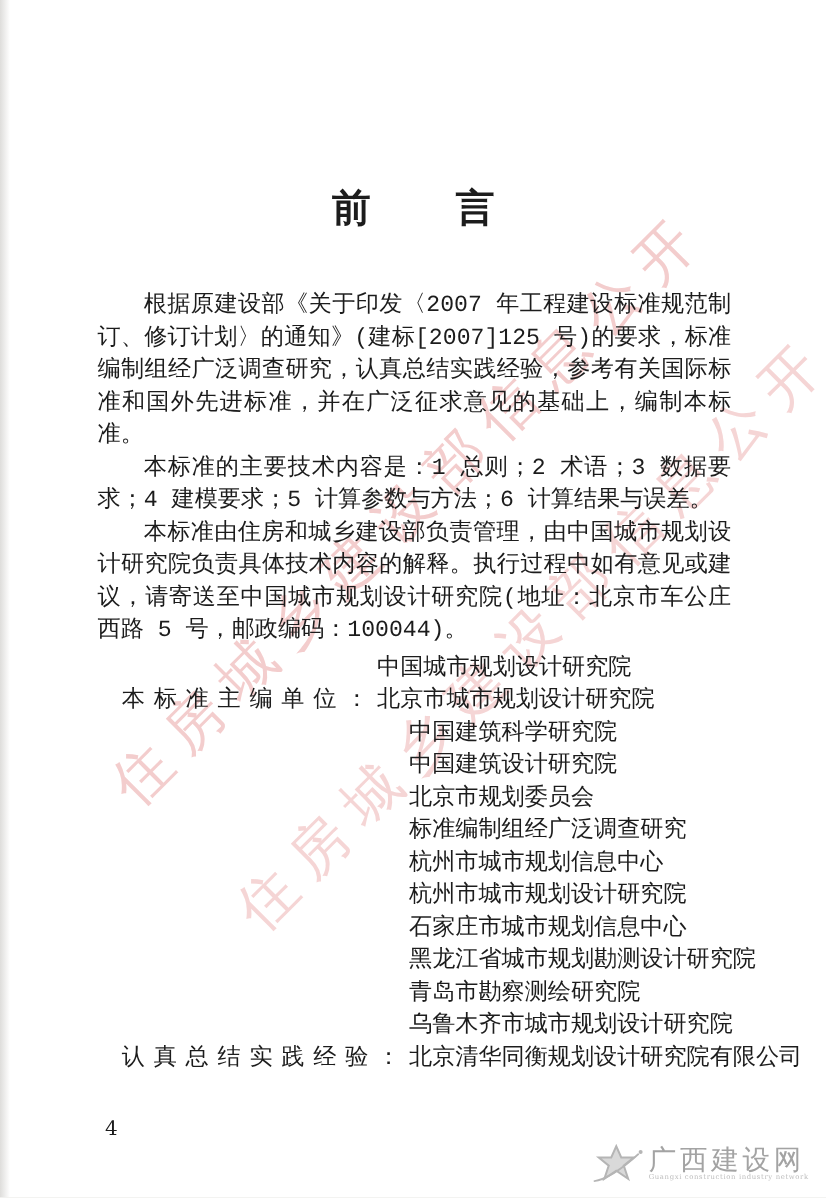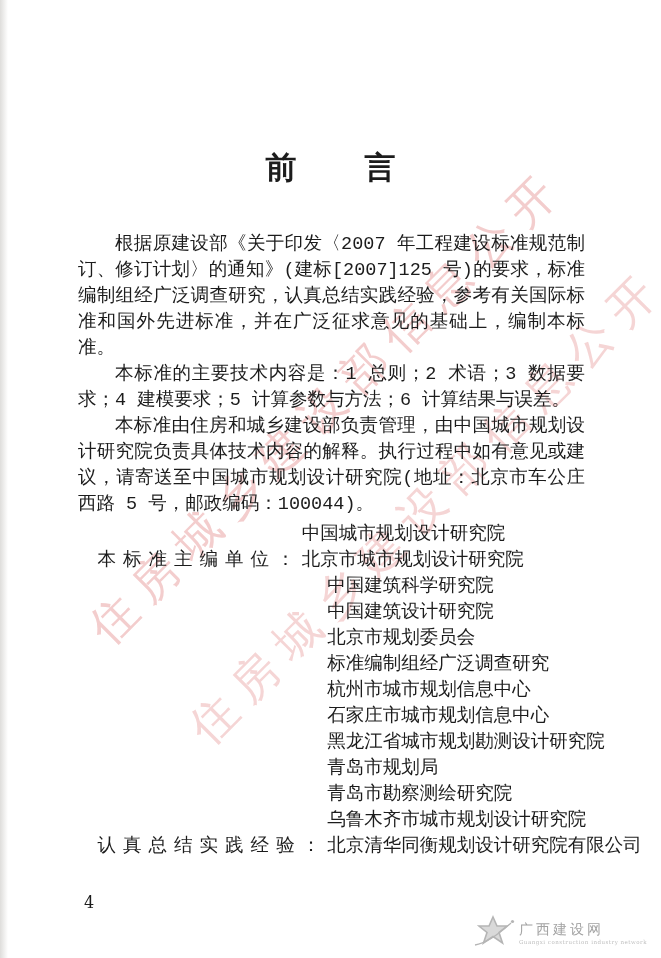--- a/index.html
+++ b/index.html
@@ -68,21 +68,21 @@
     position:absolute;left:84px;top:893px;
     font-size:16px;z-index:1;
   }
   .site-logo{
     position:absolute;right:14px;bottom:8px;
     display:flex;align-items:center;gap:4px;z-index:2;
   }
   .logo-star{display:block;}
   .logo-text-block{display:flex;flex-direction:column;}
   .logo-name{
-    font-size:14px;color:#a3a3a3;letter-spacing:3px;
+    font-size:22px;color:#a3a3a3;letter-spacing:3px;
     line-height:20px;white-space:nowrap;
   }
   .logo-tagline{
     font-size:5.5px;color:#bdbdbd;letter-spacing:0.5px;
     line-height:7px;white-space:nowrap;
   }
 </style>
 </head>
 <body>
 
@@ -116,23 +116,23 @@
         </div>
 
         <div class="ed-row">
           <span class="ed-label">认真总结实践经验：</span>
           <div class="ed-orgs">
               <div class="ed-org">中国建筑科学研究院</div>
               <div class="ed-org">中国建筑设计研究院</div>
               <div class="ed-org">北京市规划委员会</div>
               <div class="ed-org">标准编制组经广泛调查研究</div>
               <div class="ed-org">杭州市城市规划信息中心</div>
+              <div class="ed-org">杭州市城市规划设计研究院</div>
               <div class="ed-org">石家庄市城市规划信息中心</div>
               <div class="ed-org">黑龙江省城市规划勘测设计研究院</div>
-              <div class="ed-org">青岛市规划局</div>
               <div class="ed-org">青岛市勘察测绘研究院</div>
               <div class="ed-org">乌鲁木齐市城市规划设计研究院</div>
               <div class="ed-org">北京清华同衡规划设计研究院有限公司</div>
             </div>
         </div>
 
       </div>
     </div>
   </div>
 

